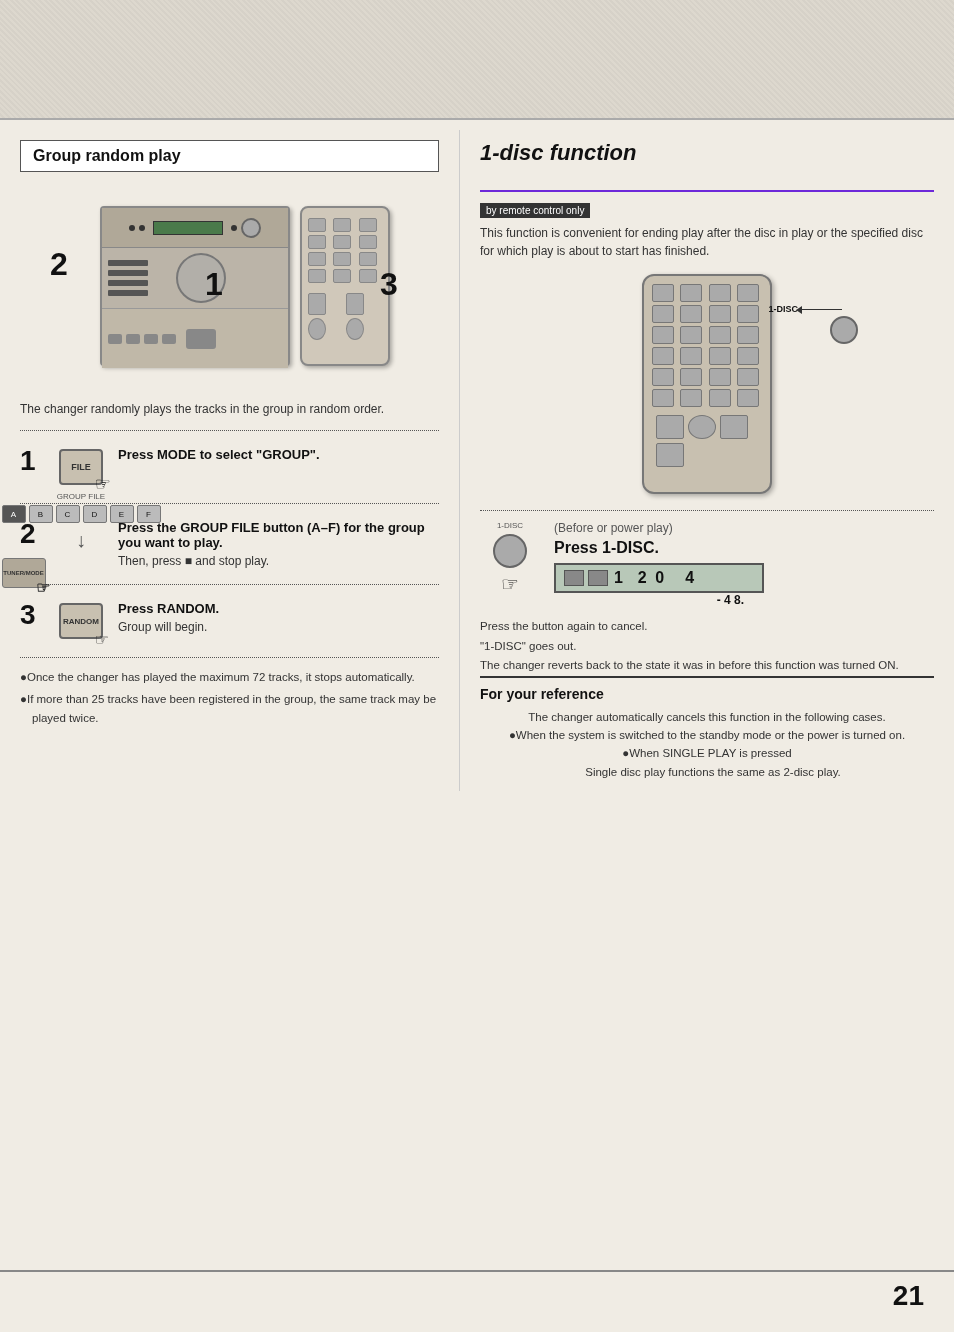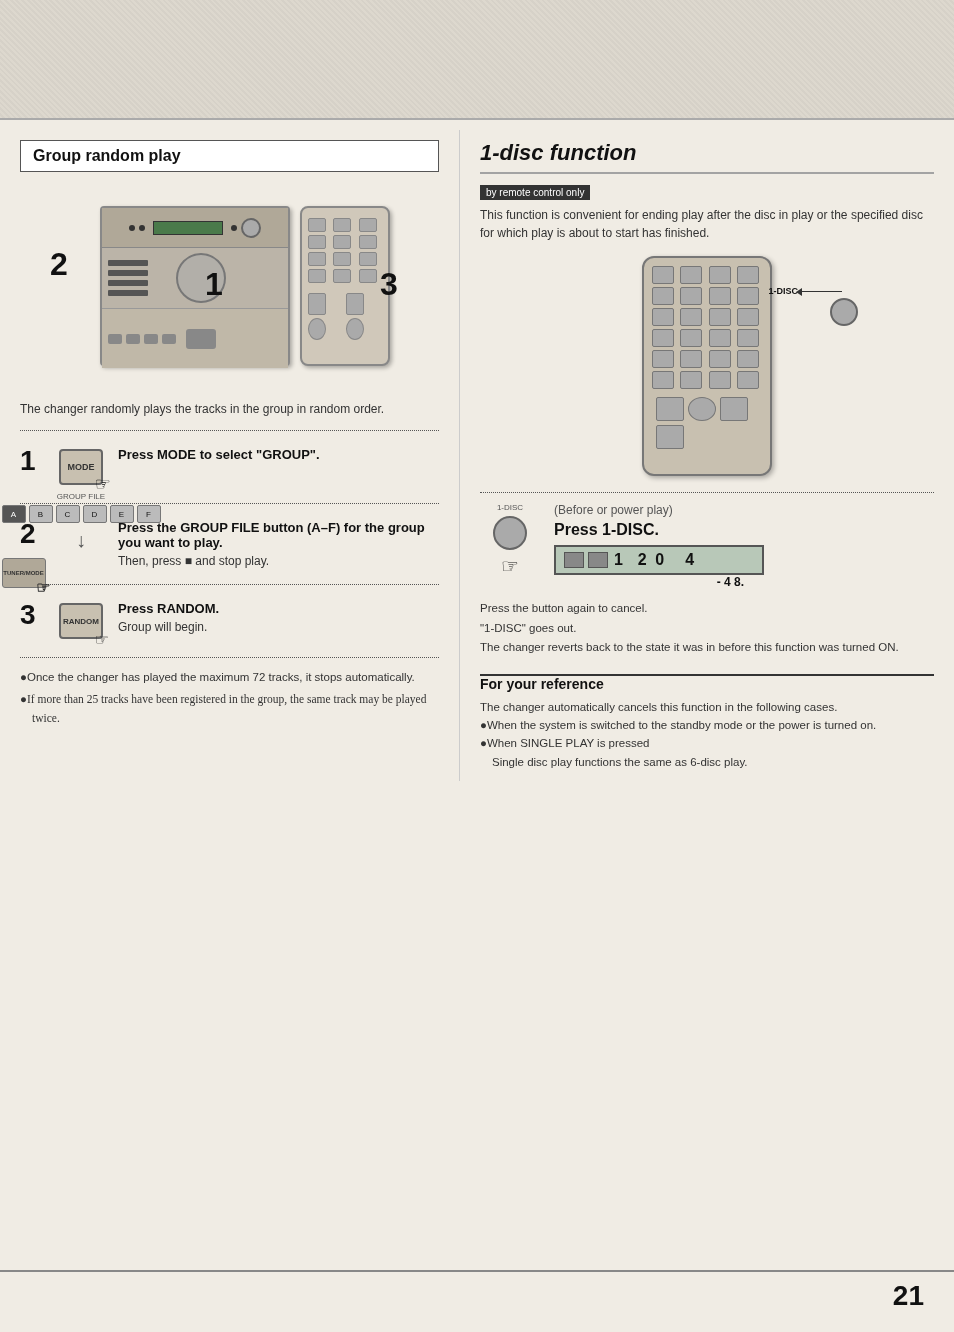--- a/index.html
+++ b/index.html
@@ -346,22 +346,22 @@
     .bullet-notes p {
       padding-left: 12px;
       text-indent: -12px;
     }
 
     
     .right-title {
       font-size: 22px;
       font-style: italic;
       font-weight: bold;
-      border-bottom: 2px solid #a3a3a3;
-      padding-bottom: 6px;
+      border-bottom: 2px solid #6d28d9;
+      padding-bottom: 24px;
       margin-bottom: 10px;
     }
 
     .remote-control-label {
       display: inline-block;
       background: #333;
       color: #fff;
       font-size: 10px;
       padding: 2px 6px;
       margin-bottom: 6px;
@@ -444,33 +444,34 @@
     }
 
     .cancel-notes {
       font-size: 11.5px;
       color: #333;
       line-height: 1.7;
     }
 
     .for-reference {
       border-top: 2px solid #333;
-      margin-top: 16px;
+      padding-top: 8px;
     }
 
     .for-reference-title {
       font-size: 14px;
       font-weight: bold;
       margin-bottom: 6px;
     }
 
     .for-reference-text {
       font-size: 11.5px;
       color: #333;
       line-height: 1.6;
+      text-align: center;
     }
 
     
     .page-number {
       position: absolute;
       bottom: 20px;
       right: 30px;
       font-size: 28px;
       font-weight: bold;
       color: #111;
@@ -582,21 +583,21 @@
 
       <p class="description-text">The changer randomly plays the tracks in the group in random order.</p>
 
       <hr class="dotted-separator">
 
       <div class="step-row">
         <div class="step-num-large">1</div>
         <div class="step-icon">
           <div style="position:relative;">
             <div class="mode-icon">
-              <span>MODE</span>
+              <span>FILE</span>
             </div>
             <span class="hand-icon">☞</span>
           </div>
         </div>
         <div class="step-text">
           <div class="main-instruction">Press  MODE  to  select "GROUP".</div>
         </div>
       </div>
 
       <hr class="dotted-separator">
@@ -642,21 +643,21 @@
         <div class="step-text">
           <div class="main-instruction">Press RANDOM.</div>
           <div class="sub-instruction">Group will begin.</div>
         </div>
       </div>
 
       <hr class="dotted-separator">
 
       <div class="bullet-notes">
         <p>●<span>Once the changer has played the maximum 72 tracks, it stops automatically.</span></p>
-        <p style="margin-top:4px;font-family:Liberation Serif, serif;">●<span>If more than 25 tracks have been registered in the group, the same track may be played twice.</span></p>
+        <p style="margin-top:4px;">●<span>If more than 25 tracks have been registered in the group, the same track may be played twice.</span></p>
       </div>
 
     </div>
 
     <div class="right-col">
 
       <h1 class="right-title">1-disc function</h1>
 
       <div class="remote-control-label">by remote control only</div>
 
@@ -747,21 +748,21 @@
         <p>The changer reverts back to the state it was in before this function was turned ON.</p>
       </div>
 
       
       <div class="for-reference">
         <div class="for-reference-title">For your reference</div>
         <p class="for-reference-text">The changer automatically cancels this function in the following cases.</p>
         <div class="for-reference-text">
           <p>●<span>When the system is switched to the standby mode or the power is turned on.</span></p>
           <p>●<span>When SINGLE PLAY is pressed</span></p>
-          <p style="padding-left:12px;">Single disc play functions the same as 6-disc play.</p>
+          <p style="padding-left:12px;">Single disc play functions the same as 2-disc play.</p>
         </div>
       </div>
 
     </div>
   </div>
 
   <div class="bottom-rule"></div>
   <div class="page-number">21</div>
 
 </div>

